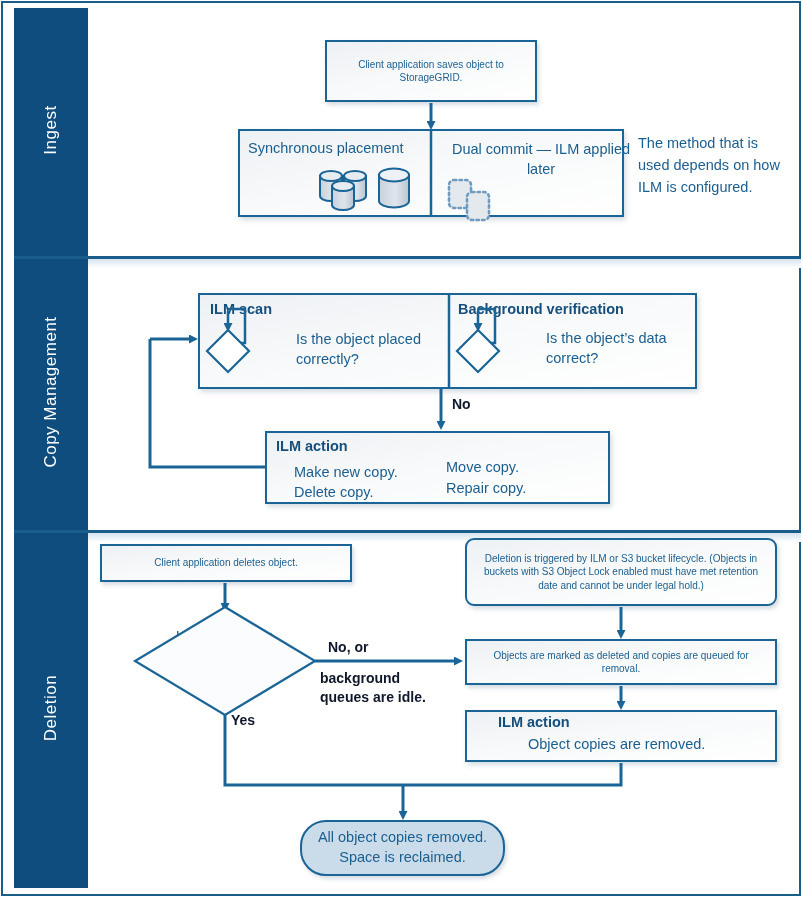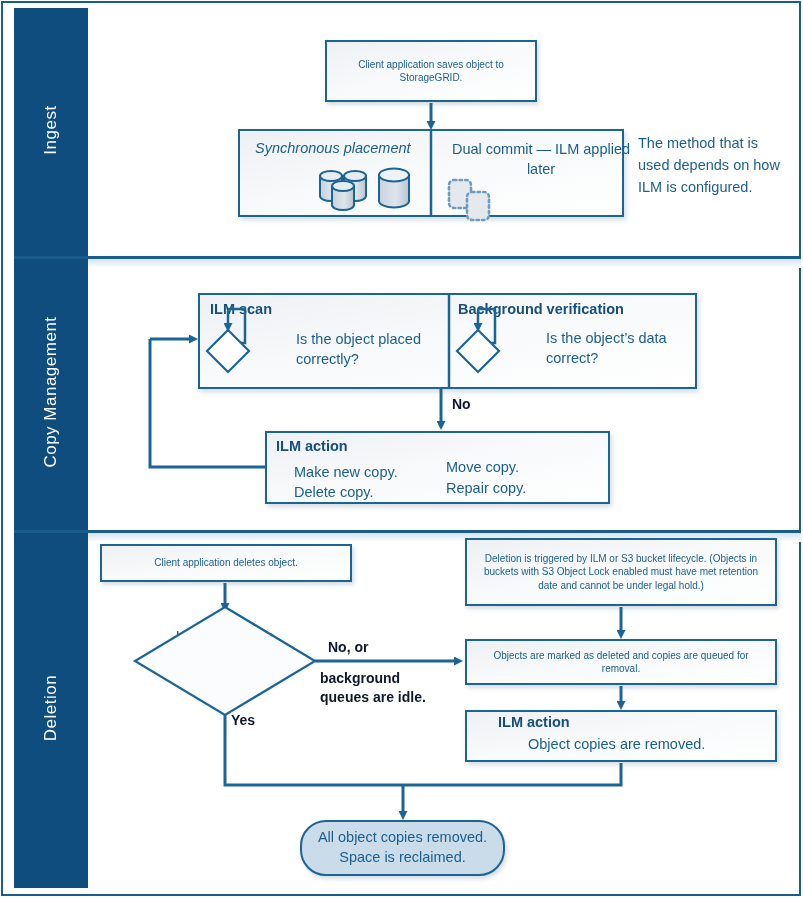--- a/index.html
+++ b/index.html
@@ -84,21 +84,21 @@
   <div class="railband" style="top:533px;height:355px;">
     <div class="raillabel" style="left:-40px;top:165px;width:154px;">Deletion</div>
   </div>
 
   <div class="box" style="left:325px;top:40px;width:212px;height:62px;">
     <span>Client application saves object to StorageGRID.</span>
   </div>
 
   <div class="box plain" style="left:238px;top:129px;width:386px;height:88px;box-shadow:2px 3px 5px rgba(120,140,160,.30);"></div>
 
-  <div style="position:absolute;left:247px;top:131px;width:190px;height:84px;font-style:italic;">
+  <div style="position:absolute;left:240px;top:131px;width:190px;height:84px;">
     <div class="celltxt" style="position:absolute;left:8px;top:9px;">Synchronous placement</div>
   </div>
 
   <div style="position:absolute;left:432px;top:131px;width:190px;height:84px;margin-left:14px;">
     <div class="celltxt" style="position:absolute;left:0;top:9px;width:190px;text-align:center;line-height:1.35;">Dual commit — ILM applied later</div>
   </div>
 
   <div class="note" style="left:638px;top:133px;width:150px;">The method that is used depends on how ILM is configured.</div>
 
   <div class="box plain" style="left:198px;top:293px;width:499px;height:96px;box-shadow:2px 3px 5px rgba(120,140,160,.30);"></div>
@@ -128,21 +128,21 @@
   </div>
 
   <div style="position:absolute;left:167px;top:627px;width:115px;text-align:center;color:#1b5e8e;font-size:14.5px;line-height:1.25;">
     <span>Is synchronous removal possible?</span>
   </div>
 
   <div class="lbl" style="left:328px;top:638px;">No, or</div>
   <div class="lbl" style="left:320px;top:669px;width:120px;">background queues are idle.</div>
   <div class="lbl" style="left:231px;top:711px;">Yes</div>
 
-  <div class="box" style="left:465px;top:538px;width:312px;height:68px;padding:2px 8px;">
+  <div class="box" style="left:465px;top:538px;width:312px;height:68px;padding:2px 8px;border-radius:9px;">
     <span>Deletion is triggered by ILM or  S3 bucket lifecycle. (Objects in buckets with S3 Object Lock enabled must have met retention date and cannot be under legal hold.)</span>
   </div>
 
   <div class="box" style="left:465px;top:639px;width:312px;height:46px;">
     <span>Objects are marked as deleted and copies are queued for removal.</span>
   </div>
 
   <div class="box plain" style="left:465px;top:710px;width:312px;height:52px;box-shadow:2px 3px 5px rgba(120,140,160,.30);"></div>
   <div class="hdr" style="position:absolute;left:498px;top:714px;">ILM action</div>
   <div class="celltxt" style="position:absolute;left:528px;top:736px;">Object copies are removed.</div>

